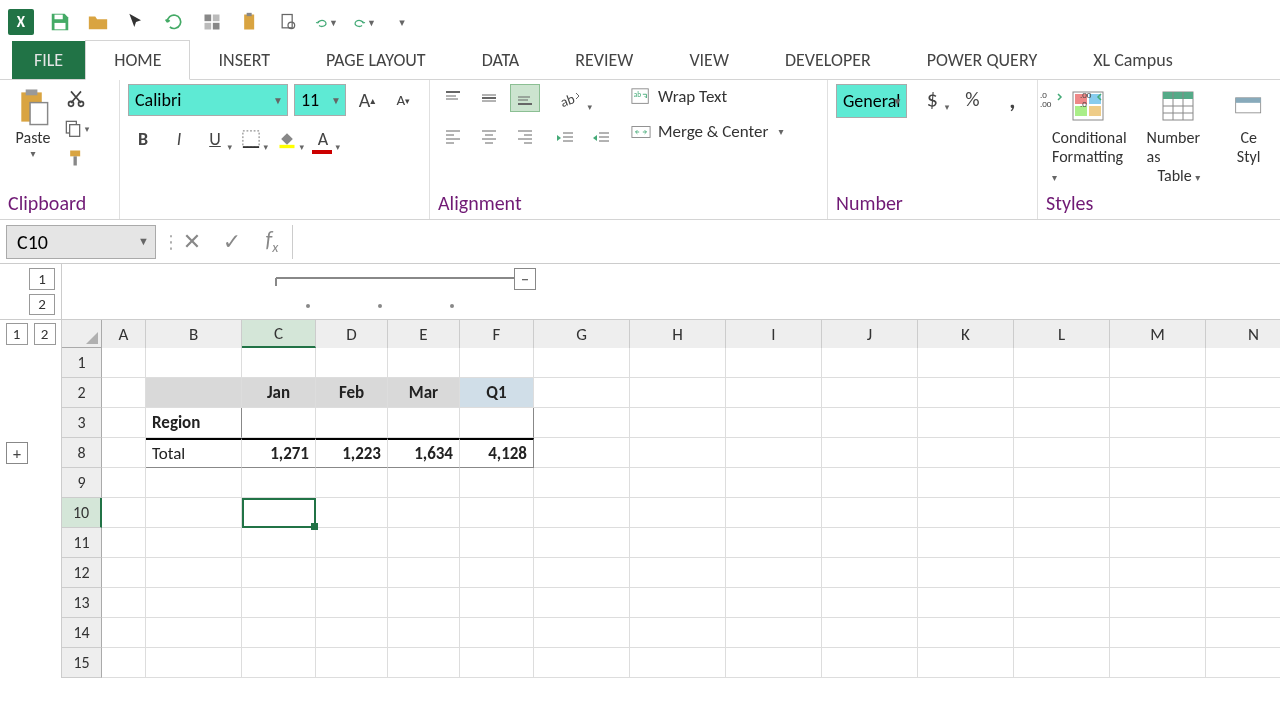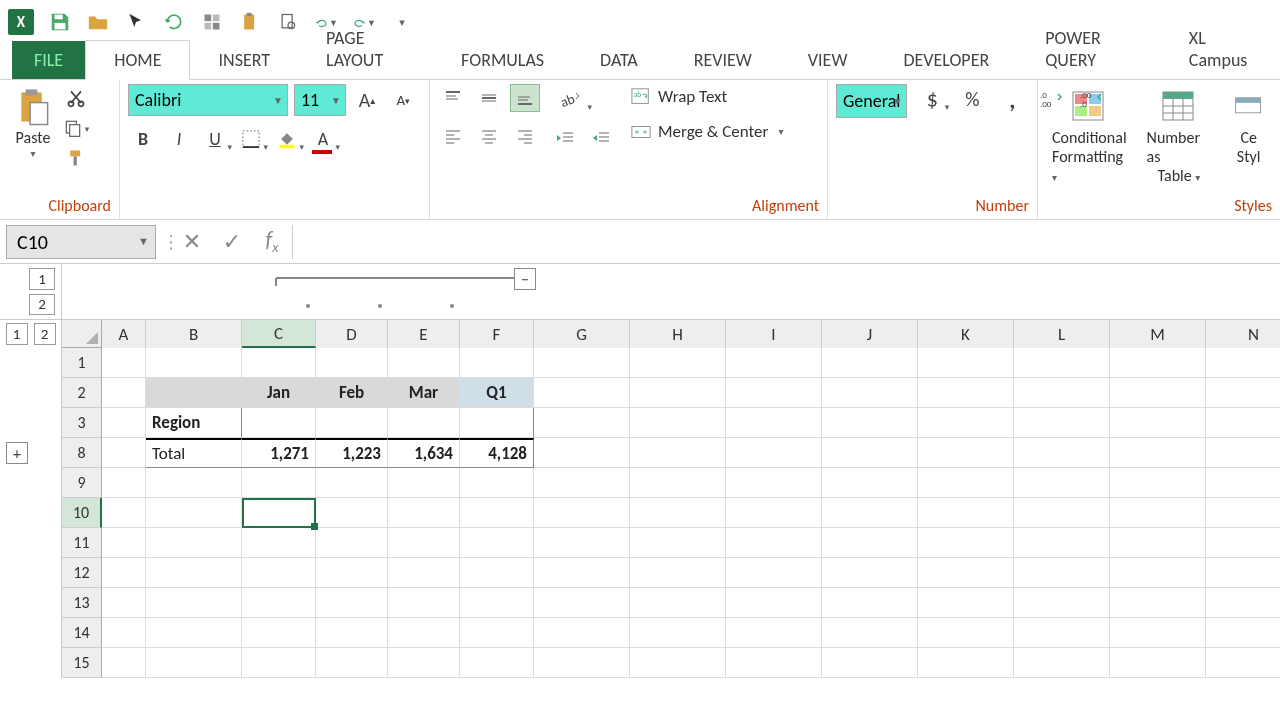--- a/index.html
+++ b/index.html
@@ -8,28 +8,28 @@
 
 .titlebar { height: 44px; background: #fff; display: flex; align-items: center; padding: 0 8px; }
 .titlebar .qat { display: flex; align-items: center; gap: 14px; }
 .titlebar .qat-icon { width: 24px; height: 24px; display: flex; align-items: center; justify-content: center; color: #555; }
 .titlebar .title { flex: 1; text-align: center; font-size: 20px; color: #444; padding-right: 80px; }
 .excel-logo { width: 26px; height: 26px; background: #217346; color: #fff; display: flex; align-items: center; justify-content: center; font-weight: bold; font-size: 15px; border-radius: 2px; }
 
 
 .ribbon-tabs { height: 36px; display: flex; align-items: flex-end; padding-left: 12px; gap: 0; border-bottom: 1px solid #d4d4d4; }
 .ribbon-tab { padding: 8px 28px; font-size: 18px; color: #444; cursor: pointer; }
-.ribbon-tab.file { background: #217346; color: #86efac; padding: 8px 22px; }
+.ribbon-tab.file { background: #217346; color: #e5e5e5; padding: 8px 22px; }
 .ribbon-tab.active { border: 1px solid #d4d4d4; border-bottom: 1px solid #fff; background: #fff; position: relative; top: 1px; }
 
 
 .ribbon { height: 140px; background: #fff; border-bottom: 1px solid #d4d4d4; display: flex; }
 .ribbon-group { border-right: 1px solid #e0e0e0; padding: 4px 8px 2px; display: flex; flex-direction: column; }
 .ribbon-group-body { flex: 1; display: flex; align-items: flex-start; gap: 6px; }
-.ribbon-group-label { text-align: right; font-size: 16px; color: #c2410c; position: relative; padding: 2px 0; }
+.ribbon-group-label { text-align: left; font-size: 20px; color: #701a75; position: relative; padding: 2px 0; }
 
 .big-btn { display: flex; flex-direction: column; align-items: center; padding: 4px 6px; font-size: 16px; color: #333; }
 .big-btn .bicon { width: 38px; height: 38px; display: flex; align-items: center; justify-content: center; margin-bottom: 2px; }
 
 .clipboard-body { display: flex; gap: 4px; }
 .clipboard-side { display: flex; flex-direction: column; gap: 6px; padding-top: 2px; }
 .small-icon-btn { width: 28px; height: 24px; display: flex; align-items: center; justify-content: center; }
 
 .font-body { display: flex; flex-direction: column; gap: 8px; }
 .font-row { display: flex; align-items: center; gap: 6px; }
@@ -156,21 +156,20 @@
       </div>
     <div class="qat-icon" style="font-size:11px;color:#666;">▾</div>
   </div>
 </div>
 
 <div class="ribbon-tabs">
   <div class="ribbon-tab file">FILE</div>
   <div class="ribbon-tab active">HOME</div>
   <div class="ribbon-tab">INSERT</div>
   <div class="ribbon-tab">PAGE LAYOUT</div>
-  <div class="ribbon-tab">FORMULAS</div>
   <div class="ribbon-tab">DATA</div>
   <div class="ribbon-tab">REVIEW</div>
   <div class="ribbon-tab">VIEW</div>
   <div class="ribbon-tab">DEVELOPER</div>
   <div class="ribbon-tab">POWER QUERY</div>
   <div class="ribbon-tab">XL Campus</div>
 </div>
 
 <div class="ribbon">
 

